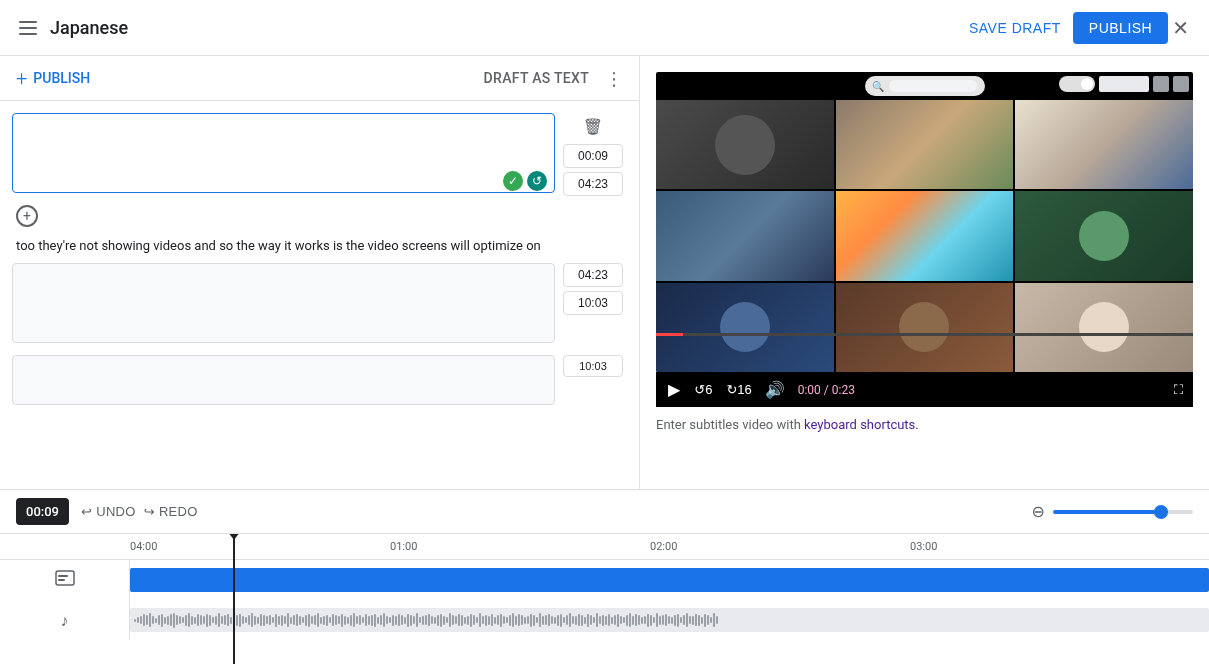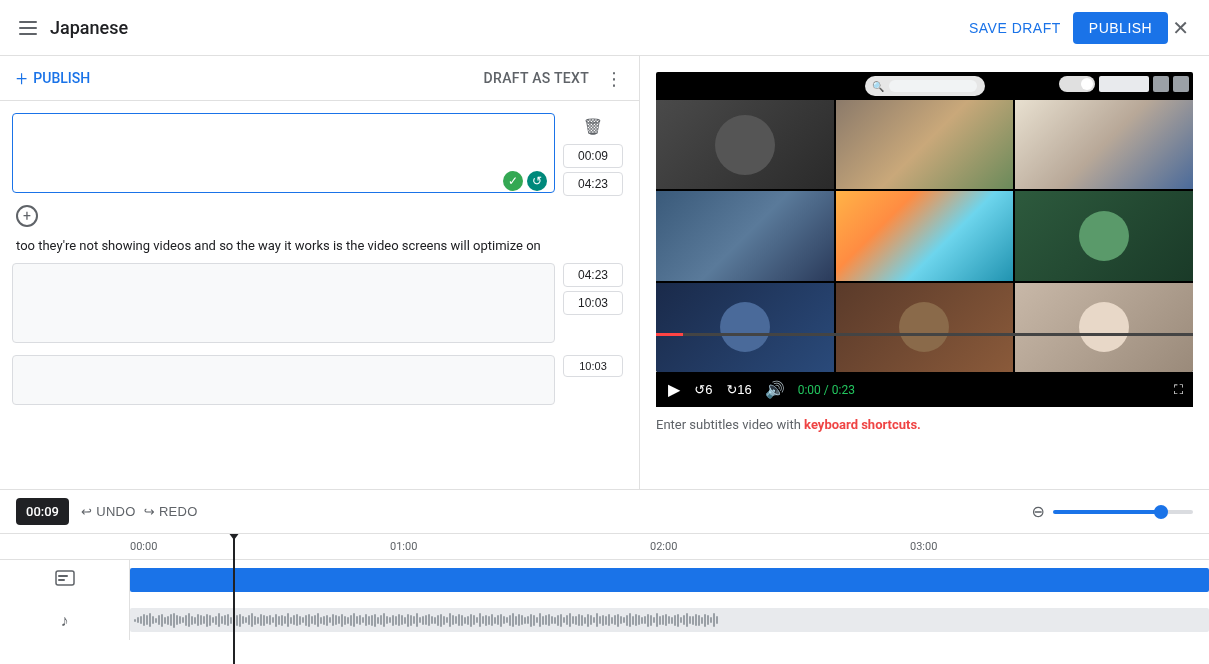--- a/index.html
+++ b/index.html
@@ -79,21 +79,21 @@
     .p4 { background: linear-gradient(135deg, #4a6a8a, #2a4a6a); }
     .p5 { background: linear-gradient(135deg, #ff9a3c, #ff6b35, #7bc8d6, #4a9a7a); }
 
     .video-controls {
       display: flex; align-items: center; gap: 10px; padding: 6px 10px;
       background: #000; color: #fff; font-size: 12px;
     }
     .ctrl-btn { background: none; border: none; color: #fff; font-size: 16px; cursor: pointer; padding: 2px; }
 
     .subtitle-hint { font-size: 13px; color: #5f6368; margin-top: 10px; }
-    .subtitle-hint a { color: #ef4444; text-decoration: none; font-weight: bold; }
+    .subtitle-hint a { color: #4c1d95; text-decoration: none; }
     .pause-typing { display: flex; align-items: center; gap: 8px; margin-top: 10px; }
     .pause-checkbox { width: 16px; height: 16px; border: 2px solid #5f6368; border-radius: 2px; cursor: pointer; }
     .pause-label { font-size: 13px; color: #202124; }
 
     
     .bottom-bar { background: #fff; border-top: 1px solid #e0e0e0; flex-shrink: 0; }
     .bottom-controls { display: flex; align-items: center; gap: 12px; padding: 8px 16px; border-bottom: 1px solid #e0e0e0; }
     .time-counter { background: #202124; color: #fff; font-size: 13px; font-weight: 500; padding: 6px 10px; border-radius: 4px; }
     .undo-redo { display: flex; align-items: center; gap: 8px; }
     .undo-btn, .redo-btn { background: none; border: none; color: #5f6368; font-size: 13px; font-weight: 500; cursor: pointer; display: flex; align-items: center; gap: 4px; letter-spacing: 0.3px; }
@@ -270,21 +270,21 @@
       <div style="position:absolute;bottom:36px;left:0;right:0;height:3px;background:#444;">
         <div style="width:5%;height:100%;background:#f44;"></div>
       </div>
     </div>
 
     <div class="video-controls">
       <button class="ctrl-btn">▶</button>
       <button class="ctrl-btn" style="font-size:13px;">↺6</button>
       <button class="ctrl-btn" style="font-size:13px;">↻16</button>
       <button class="ctrl-btn">🔊</button>
-      <span style="font-size:12px;color:#22c55e;white-space:nowrap;">0:00 / 0:23</span>
+      <span style="font-size:12px;color:#f9a8d4;white-space:nowrap;">0:00 / 0:23</span>
       <div style="flex:1;"></div>
       <span style="font-size:13px;color:#fff;cursor:pointer;">⛶</span>
     </div>
 
     <div class="subtitle-hint">
       <span>Enter subtitles video with</span>
       <a href="#">keyboard shortcuts.</a>
     </div>
 
 
@@ -308,21 +308,21 @@
     <div class="zoom-controls">
       <button class="zoom-minus">⊖</button>
       <input type="range" class="zoom-slider" min="0" max="100" value="80" style="">
     </div>
   </div>
 
   <div class="timeline" style="position:relative;">
 
     <div class="timeline-ruler">
       <div class="timeline-ruler-inner" style="position:relative;flex:1;height:26px;">
-        <span class="ruler-tick" style="left:0px;">00:00</span>
+        <span class="ruler-tick" style="left:0px;">04:00</span>
         <span class="ruler-tick" style="left:260px;">01:00</span>
         <span class="ruler-tick" style="left:520px;">02:00</span>
         <span class="ruler-tick" style="left:780px;">03:00</span>
       </div>
     </div>
 
     <div style="position:absolute; left:233px; top:0; width:2px; height:130px; background:#202124; z-index:10; pointer-events:none;">
       <div style="position:absolute;top:-2px;left:-5px;width:0;height:0;border-left:6px solid transparent;border-right:6px solid transparent;border-top:8px solid #202124;"></div>
     </div>
 

